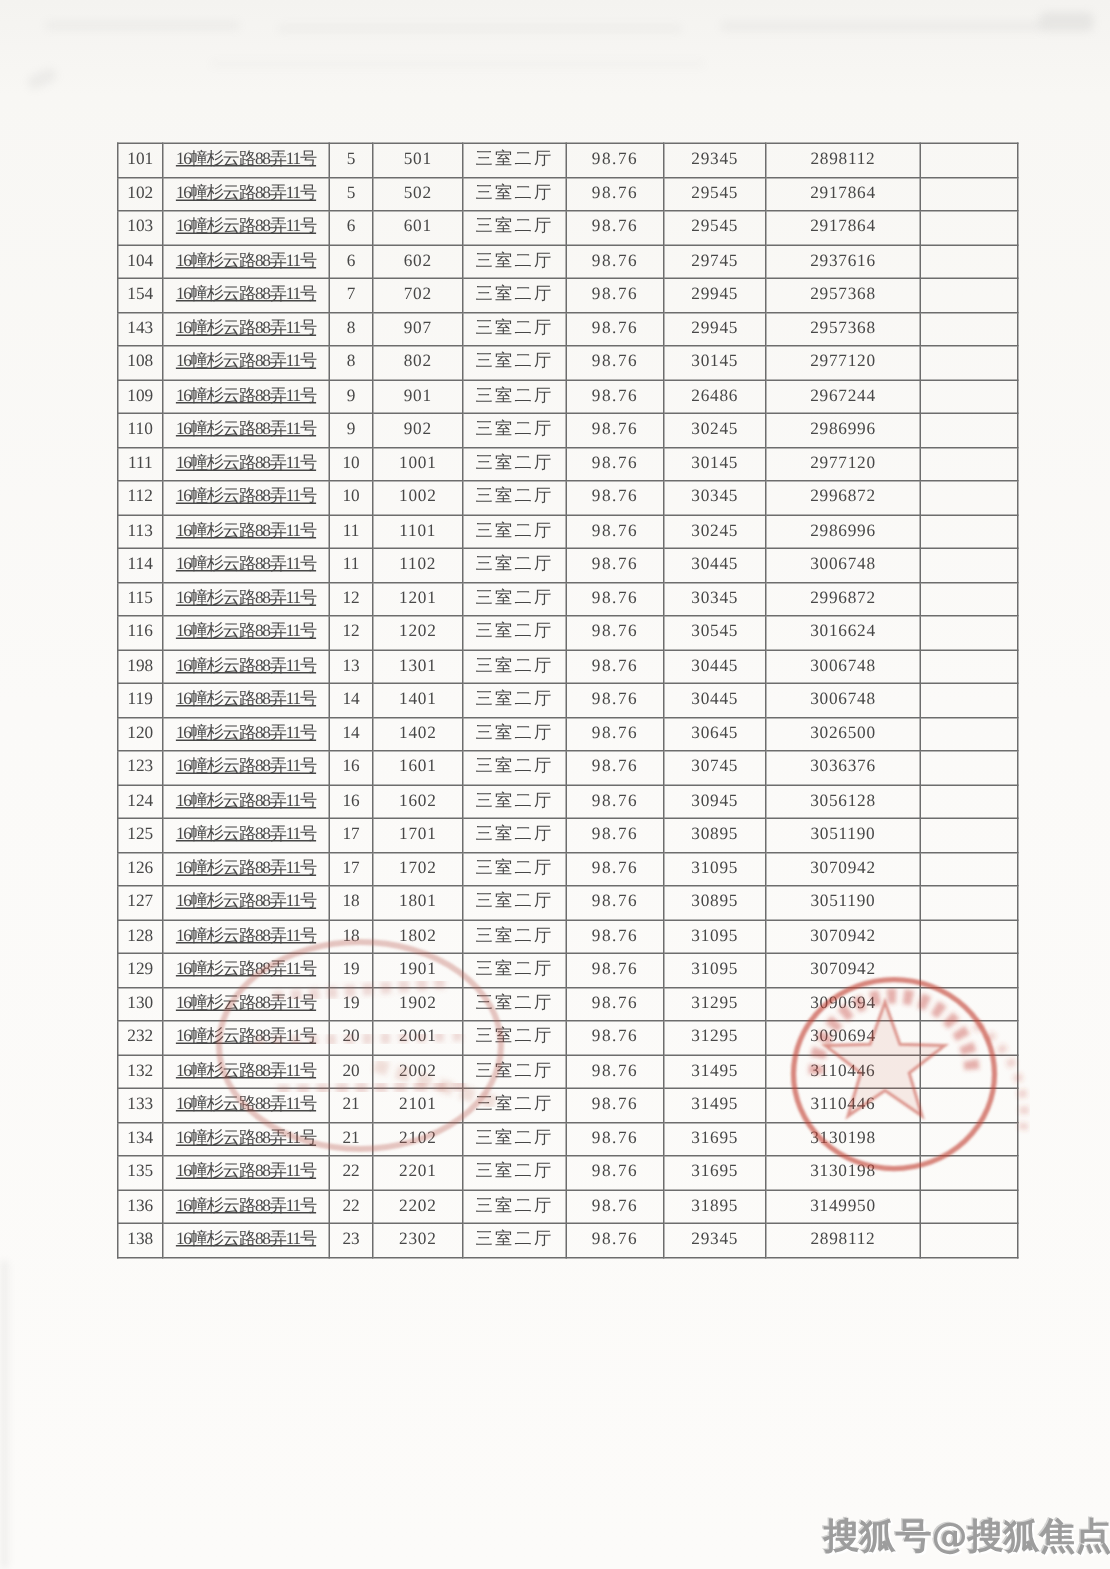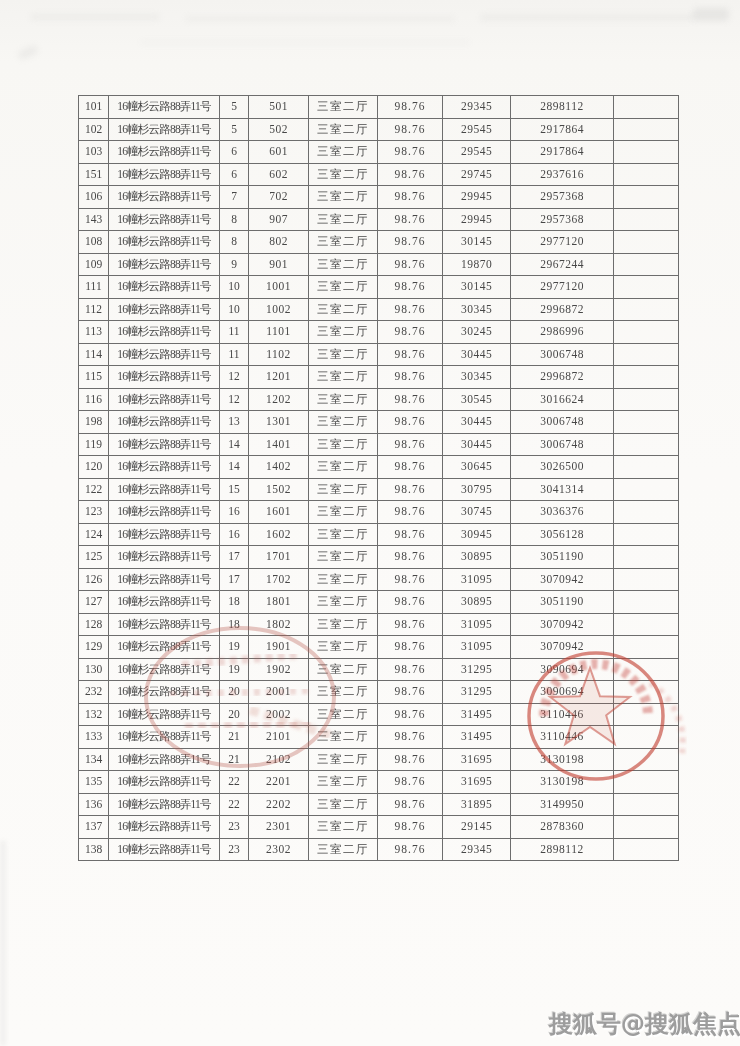--- a/index.html
+++ b/index.html
@@ -39,21 +39,21 @@
     padding: 0;
     text-align: center;
     vertical-align: middle;
     color: #474747;
     font-family: "Liberation Serif", "DejaVu Serif", serif;
     font-size: 11.5px;
     white-space: nowrap;
     overflow: hidden;
   }
   td.c-seq      { font-size: 11px; }
-  td.c-address  { font-size: 10.5px; letter-spacing: -0.8px; color: #4a4a4a; }
+  td.c-address  { font-size: 10.5px; letter-spacing: -0.8px; color: #4a4a4a; text-decoration: underline; }
   td.c-floor    { font-size: 11px; }
   td.c-room     { font-size: 11.5px; letter-spacing: 0.5px; }
   td.c-layout   { font-size: 10.5px; letter-spacing: 1.5px; color: #4e4e4e; }
   td.c-area     { font-size: 11px; letter-spacing: 1px; }
   td.c-unit_price  { font-size: 11.5px; color: #555; letter-spacing: 0.5px; }
   td.c-total_price { font-size: 11.5px; color: #555; letter-spacing: 0.5px; }
 
   .stamps-svg { position: absolute; left: 130px; top: 595px; width: 560px; height: 220px; pointer-events: none; }
 
   .watermark {
@@ -121,32 +121,32 @@
           <td class="c-address">16幢杉云路88弄11号</td>
           <td class="c-floor">6</td>
           <td class="c-room">601</td>
           <td class="c-layout">三室二厅</td>
           <td class="c-area">98.76</td>
           <td class="c-unit_price">29545</td>
           <td class="c-total_price">2917864</td>
           <td class="c-note"></td>
         </tr>
         <tr>
-          <td class="c-seq">151</td>
+          <td class="c-seq">104</td>
           <td class="c-address">16幢杉云路88弄11号</td>
           <td class="c-floor">6</td>
           <td class="c-room">602</td>
           <td class="c-layout">三室二厅</td>
           <td class="c-area">98.76</td>
           <td class="c-unit_price">29745</td>
           <td class="c-total_price">2937616</td>
           <td class="c-note"></td>
         </tr>
         <tr>
-          <td class="c-seq">106</td>
+          <td class="c-seq">154</td>
           <td class="c-address">16幢杉云路88弄11号</td>
           <td class="c-floor">7</td>
           <td class="c-room">702</td>
           <td class="c-layout">三室二厅</td>
           <td class="c-area">98.76</td>
           <td class="c-unit_price">29945</td>
           <td class="c-total_price">2957368</td>
           <td class="c-note"></td>
         </tr>
         <tr>
@@ -171,22 +171,33 @@
           <td class="c-total_price">2977120</td>
           <td class="c-note"></td>
         </tr>
         <tr>
           <td class="c-seq">109</td>
           <td class="c-address">16幢杉云路88弄11号</td>
           <td class="c-floor">9</td>
           <td class="c-room">901</td>
           <td class="c-layout">三室二厅</td>
           <td class="c-area">98.76</td>
-          <td class="c-unit_price">19870</td>
+          <td class="c-unit_price">26486</td>
           <td class="c-total_price">2967244</td>
+          <td class="c-note"></td>
+        </tr>
+        <tr>
+          <td class="c-seq">110</td>
+          <td class="c-address">16幢杉云路88弄11号</td>
+          <td class="c-floor">9</td>
+          <td class="c-room">902</td>
+          <td class="c-layout">三室二厅</td>
+          <td class="c-area">98.76</td>
+          <td class="c-unit_price">30245</td>
+          <td class="c-total_price">2986996</td>
           <td class="c-note"></td>
         </tr>
         <tr>
           <td class="c-seq">111</td>
           <td class="c-address">16幢杉云路88弄11号</td>
           <td class="c-floor">10</td>
           <td class="c-room">1001</td>
           <td class="c-layout">三室二厅</td>
           <td class="c-area">98.76</td>
           <td class="c-unit_price">30145</td>
@@ -275,31 +286,20 @@
           <td class="c-address">16幢杉云路88弄11号</td>
           <td class="c-floor">14</td>
           <td class="c-room">1402</td>
           <td class="c-layout">三室二厅</td>
           <td class="c-area">98.76</td>
           <td class="c-unit_price">30645</td>
           <td class="c-total_price">3026500</td>
           <td class="c-note"></td>
         </tr>
         <tr>
-          <td class="c-seq">122</td>
-          <td class="c-address">16幢杉云路88弄11号</td>
-          <td class="c-floor">15</td>
-          <td class="c-room">1502</td>
-          <td class="c-layout">三室二厅</td>
-          <td class="c-area">98.76</td>
-          <td class="c-unit_price">30795</td>
-          <td class="c-total_price">3041314</td>
-          <td class="c-note"></td>
-        </tr>
-        <tr>
           <td class="c-seq">123</td>
           <td class="c-address">16幢杉云路88弄11号</td>
           <td class="c-floor">16</td>
           <td class="c-room">1601</td>
           <td class="c-layout">三室二厅</td>
           <td class="c-area">98.76</td>
           <td class="c-unit_price">30745</td>
           <td class="c-total_price">3036376</td>
           <td class="c-note"></td>
         </tr>
@@ -437,31 +437,20 @@
         </tr>
         <tr>
           <td class="c-seq">136</td>
           <td class="c-address">16幢杉云路88弄11号</td>
           <td class="c-floor">22</td>
           <td class="c-room">2202</td>
           <td class="c-layout">三室二厅</td>
           <td class="c-area">98.76</td>
           <td class="c-unit_price">31895</td>
           <td class="c-total_price">3149950</td>
-          <td class="c-note"></td>
-        </tr>
-        <tr>
-          <td class="c-seq">137</td>
-          <td class="c-address">16幢杉云路88弄11号</td>
-          <td class="c-floor">23</td>
-          <td class="c-room">2301</td>
-          <td class="c-layout">三室二厅</td>
-          <td class="c-area">98.76</td>
-          <td class="c-unit_price">29145</td>
-          <td class="c-total_price">2878360</td>
           <td class="c-note"></td>
         </tr>
         <tr>
           <td class="c-seq">138</td>
           <td class="c-address">16幢杉云路88弄11号</td>
           <td class="c-floor">23</td>
           <td class="c-room">2302</td>
           <td class="c-layout">三室二厅</td>
           <td class="c-area">98.76</td>
           <td class="c-unit_price">29345</td>

